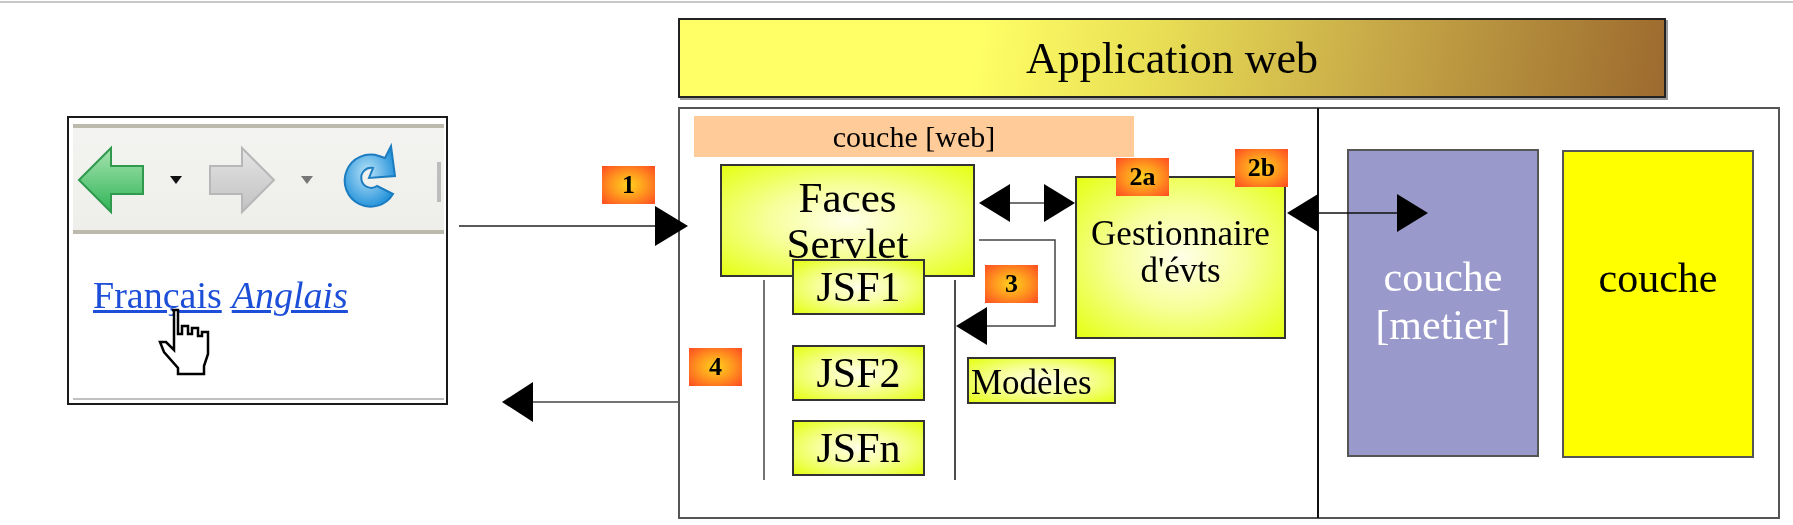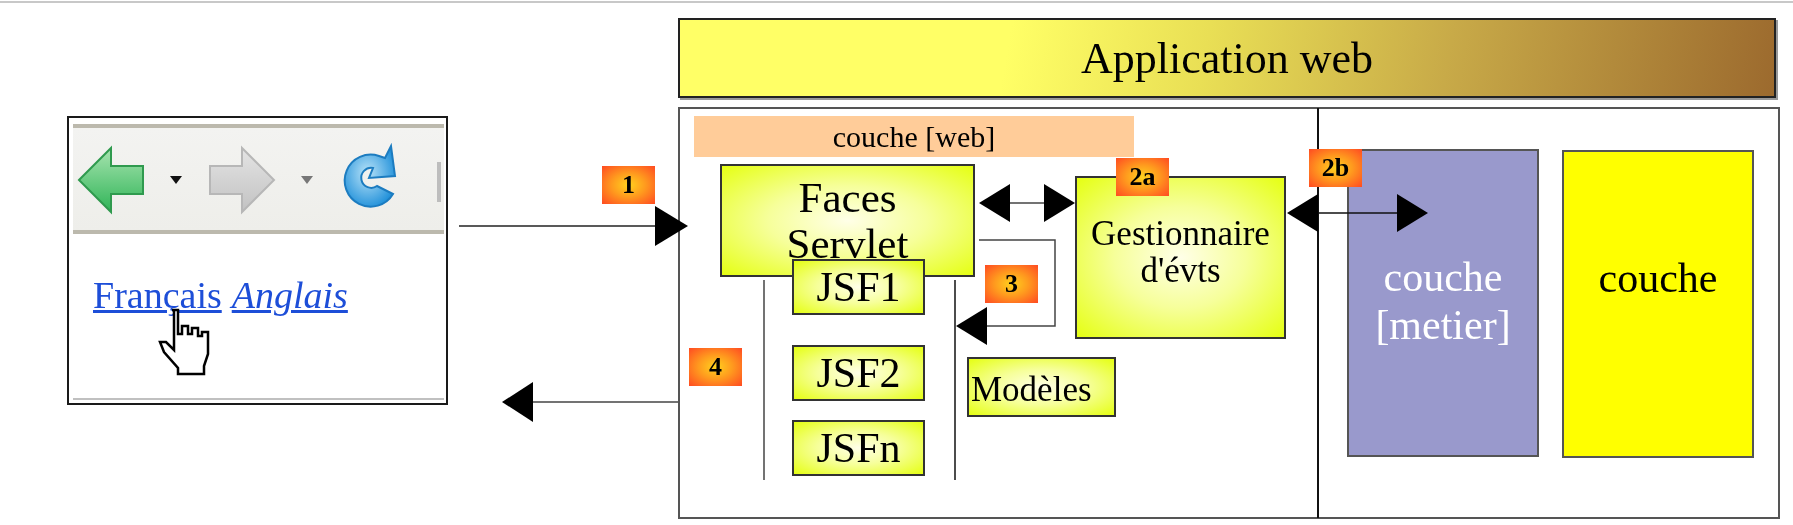--- a/index.html
+++ b/index.html
@@ -14,21 +14,21 @@
              background: linear-gradient(#f3f3f1, #eeeeea);
              border-top: 4px solid #bcb9ad; border-bottom: 4px solid #bcb9ad; }
   .toolbar svg { position: absolute; left: 0; top: 0; }
   .links { left: 24px; top: 155px; font-size: 38px; white-space: nowrap; }
   .links a { color: #1d4ed8; text-decoration: underline; text-decoration-thickness: 3px; cursor: pointer; }
   .links a + a { margin-left: 10px; font-style: italic; }
   .browser-bottom { left: 4px; top: 280px; width: 371px; height: 2px; background: #c0c0c0; }
   .cursor { left: 86px; top: 190px; }
 
   
-  .app-title { left: 678px; top: 18px; width: 1098px; height: 80px;
+  .app-title { left: 678px; top: 18px; width: 988px; height: 80px;
                border: 2px solid #222;
                background: linear-gradient(100deg, #ffff66 0%, #ffff66 30%, #e9df55 48%, #c8aa48 70%, #9c6a2e 100%);
                box-shadow: 2px 2px 0 #999;
                display: flex; align-items: center; justify-content: center;
                font-size: 44px; }
 
   .main-box { left: 678px; top: 107px; width: 1102px; height: 412px; border: 2px solid #555; background: #fff; }
   .divider { left: 1317px; top: 108px; width: 2px; height: 410px; background: #111; }
 
   .web-bar { left: 694px; top: 116px; width: 440px; height: 41px; background: #ffcc99;
@@ -37,34 +37,34 @@
   .ybox { border: 2px solid #333;
           background: radial-gradient(ellipse at center, #ffffe8 0%, #f6ff9a 45%, #e5ff12 100%);
           display: flex; flex-direction: column; align-items: center; justify-content: center;
           text-align: center; line-height: 1.05; }
   .faces { left: 720px; top: 164px; width: 255px; height: 113px; font-size: 43px; }
   .gest  { left: 1075px; top: 176px; width: 211px; height: 163px; font-size: 35px; padding-bottom: 10px; }
   .jsf   { width: 133px; height: 56px; font-size: 42px; }
   .jsf1 { left: 792px; top: 259px; }
   .jsf2 { left: 792px; top: 345px; }
   .jsfn { left: 792px; top: 420px; }
-  .modeles { left: 967px; top: 357px; width: 149px; height: 60px; font-size: 35px; justify-content: center; align-items: flex-start; padding-left: 2px; padding-top: 6px; }
+  .modeles { left: 967px; top: 357px; width: 149px; height: 47px; font-size: 35px; justify-content: center; align-items: flex-start; padding-left: 2px; padding-top: 6px; }
 
   .metier { left: 1347px; top: 149px; width: 192px; height: 308px; background: #9999cc; border: 2px solid #555;
             color: #ffffff; font-size: 42px; text-align: center; line-height: 1.15; padding-top: 102px; }
   .dao { left: 1562px; top: 150px; width: 192px; height: 308px; background: #ffff00; border: 2px solid #555;
          color: #000; font-size: 42px; text-align: center; line-height: 1.15; padding-top: 102px; }
 
   .badge { width: 53px; height: 38px;
            background: radial-gradient(ellipse at center, #ffd21e 0%, #ff9a1e 45%, #ff4a22 100%);
            display: flex; align-items: center; justify-content: center;
            font-weight: bold; font-size: 26px; }
   .b1  { left: 602px; top: 166px; }
   .b2a { left: 1116px; top: 158px; }
-  .b2b { left: 1309px; top: 149px; }
+  .b2b { left: 1235px; top: 149px; }
   .b3  { left: 985px; top: 265px; }
   .b4  { left: 689px; top: 348px; }
 
   svg.overlay { position: absolute; left: 0; top: 0; pointer-events: none; }
 </style>
 </head>
 <body>
 
 <div class="abs topline"></div>
 

